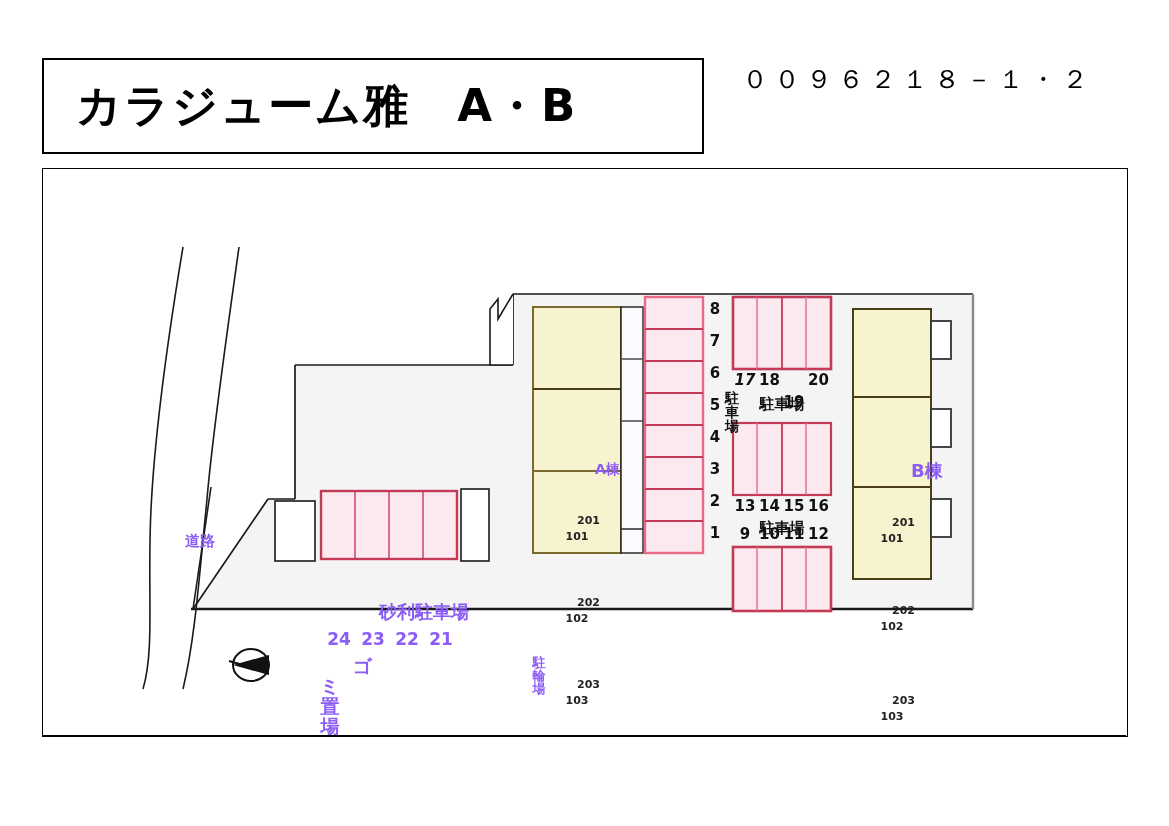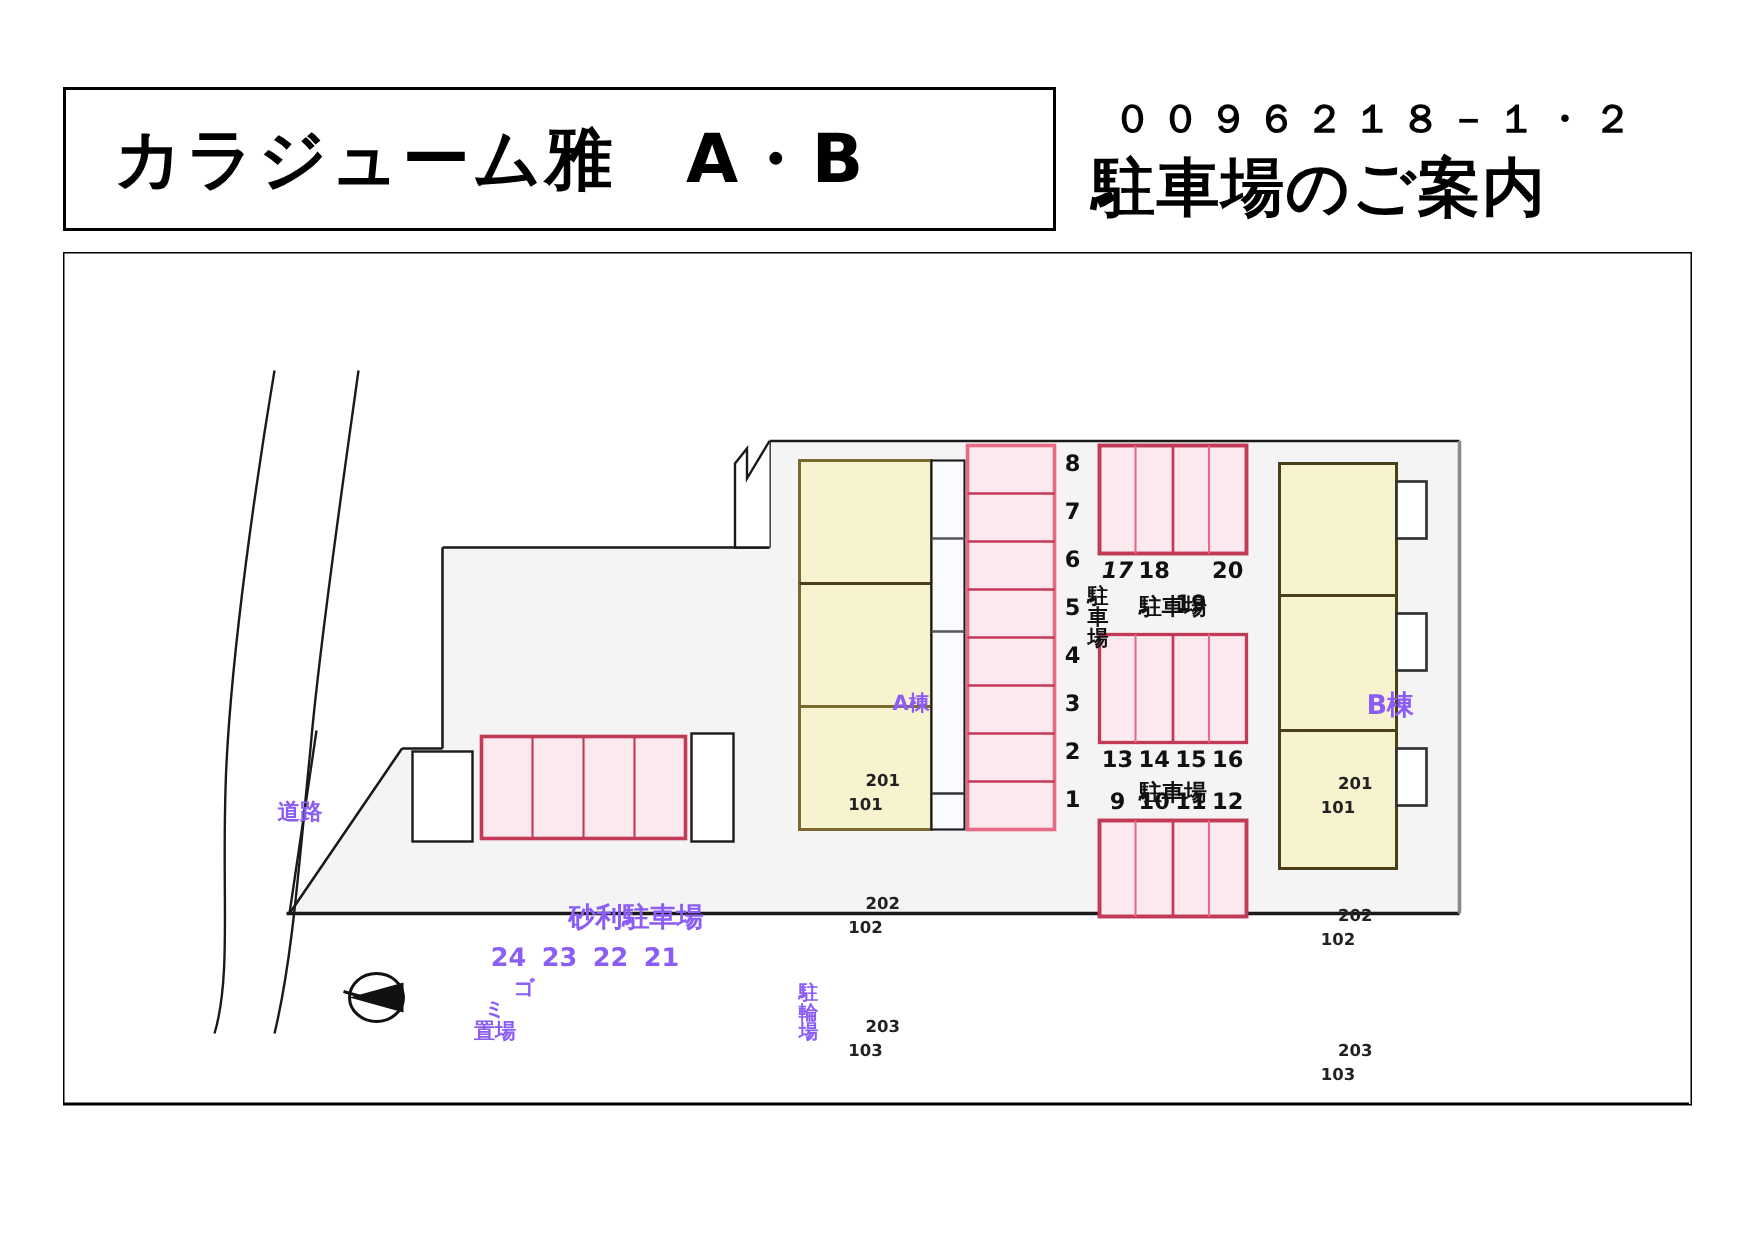--- a/index.html
+++ b/index.html
@@ -3,55 +3,54 @@
 <meta charset="utf-8">
 <style>
   html,body{margin:0;padding:0;background:#ffffff;}
   body{width:1169px;height:826px;font-family:"DejaVu Sans","Liberation Sans",sans-serif;color:#000;overflow:hidden;}
   #page{position:relative;width:1169px;height:644px;background:#fff;}
 
   
   .title-box{position:absolute;left:42px;top:58px;width:658px;height:92px;border:2px solid #000;background:#fff;
              display:flex;align-items:center;}
   .title-text{padding-left:32px;font-size:45px;font-weight:700;letter-spacing:2px;white-space:pre;}
-  .doc-code{position:absolute;left:742px;top:62px;font-size:26px;font-weight:700;letter-spacing:6px;white-space:pre;}
+  .doc-code{position:absolute;left:742px;top:62px;font-size:26px;font-weight:400;letter-spacing:6px;white-space:pre;}
   .doc-heading{position:absolute;left:728px;top:97px;font-size:42px;font-weight:700;letter-spacing:1px;white-space:pre;}
 
   
   .frame{position:absolute;left:42px;top:168px;width:1084px;height:567px;border:1.6px solid #000;background:#fff;}
   .footer-line{position:absolute;left:42px;top:735px;width:1084px;height:0;border-top:1.6px solid #000;}
   .footer-text{position:absolute;left:500px;top:748px;font-size:35px;font-weight:700;letter-spacing:1px;white-space:pre;}
 
   
   #map{position:absolute;left:0;top:0;width:1084px;height:567px;}
 
   
   .lbl{position:absolute;font-weight:700;color:#8b5cf6;line-height:1.05;white-space:pre;}
   .lbl-road{font-size:15px;left:142px;top:365px;}
-  .lbl-gomi{font-size:14px;left:270px;top:468px;width:34px;text-align:center;line-height:1.05;}
+  .lbl-gomi{font-size:19px;left:270px;top:468px;width:34px;text-align:center;line-height:1.05;}
   .lbl-gravel{font-size:18px;left:336px;top:434px;}
   .lbl-gnum{font-size:17px;top:462px;width:30px;text-align:center;}
   .lbl-churin{font-size:13px;left:489px;top:487px;width:14px;line-height:1.0;text-align:center;}
   .lbl-atou{font-size:14px;left:552px;top:293px;}
   .lbl-btou{font-size:18px;left:868px;top:293px;}
   .room{position:absolute;font-size:11px;font-weight:700;text-align:center;line-height:1.45;color:#222;white-space:pre;}
   .pnum{position:absolute;font-size:15px;font-weight:700;text-align:center;color:#111;}
   .vlabel{position:absolute;font-size:14px;font-weight:700;text-align:center;line-height:1.0;color:#111;width:14px;}
   .hlabel{position:absolute;font-size:15px;font-weight:700;text-align:center;color:#111;}
 </style>
 </head>
 <body>
 
 <div id="page">
 
   <div class="title-box">
     <div class="title-text">カラジューム雅　A・B</div>
   </div>
   <div class="doc-code">００９６２１８－１・２</div>
-  <div class="doc-heading">駐車場のご案内</div>
 
   <div class="frame">
 
     <svg id="map" viewBox="0 0 1084 567">
 
       <polygon points="150,440 225,330 252,330 252,196 470,196 470,125 930,125 930,440" fill="#f4f4f4" stroke="none"></polygon>
 
       <path d="M150,440 L225,330 M225,330 L252,330 M252,330 L252,196 M252,196 L470,196 M470,196 L470,125 M470,125 L930,125" fill="none" stroke="#1a1a1a" stroke-width="1.7"></path>
 
       <line x1="148" y1="440" x2="930" y2="440" stroke="#1a1a1a" stroke-width="2.4"></line>

